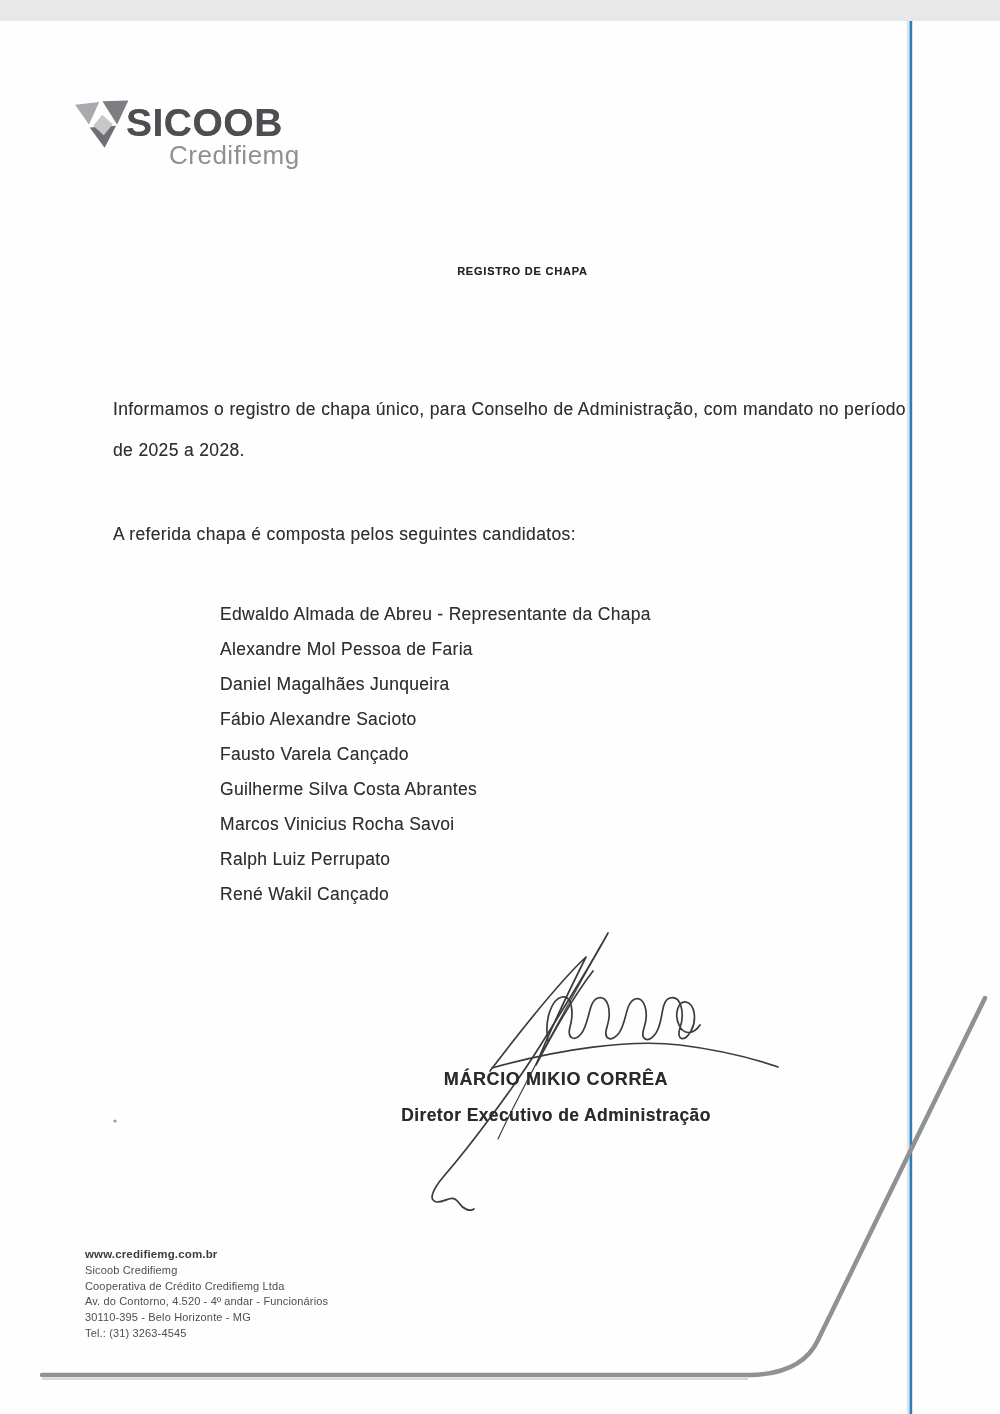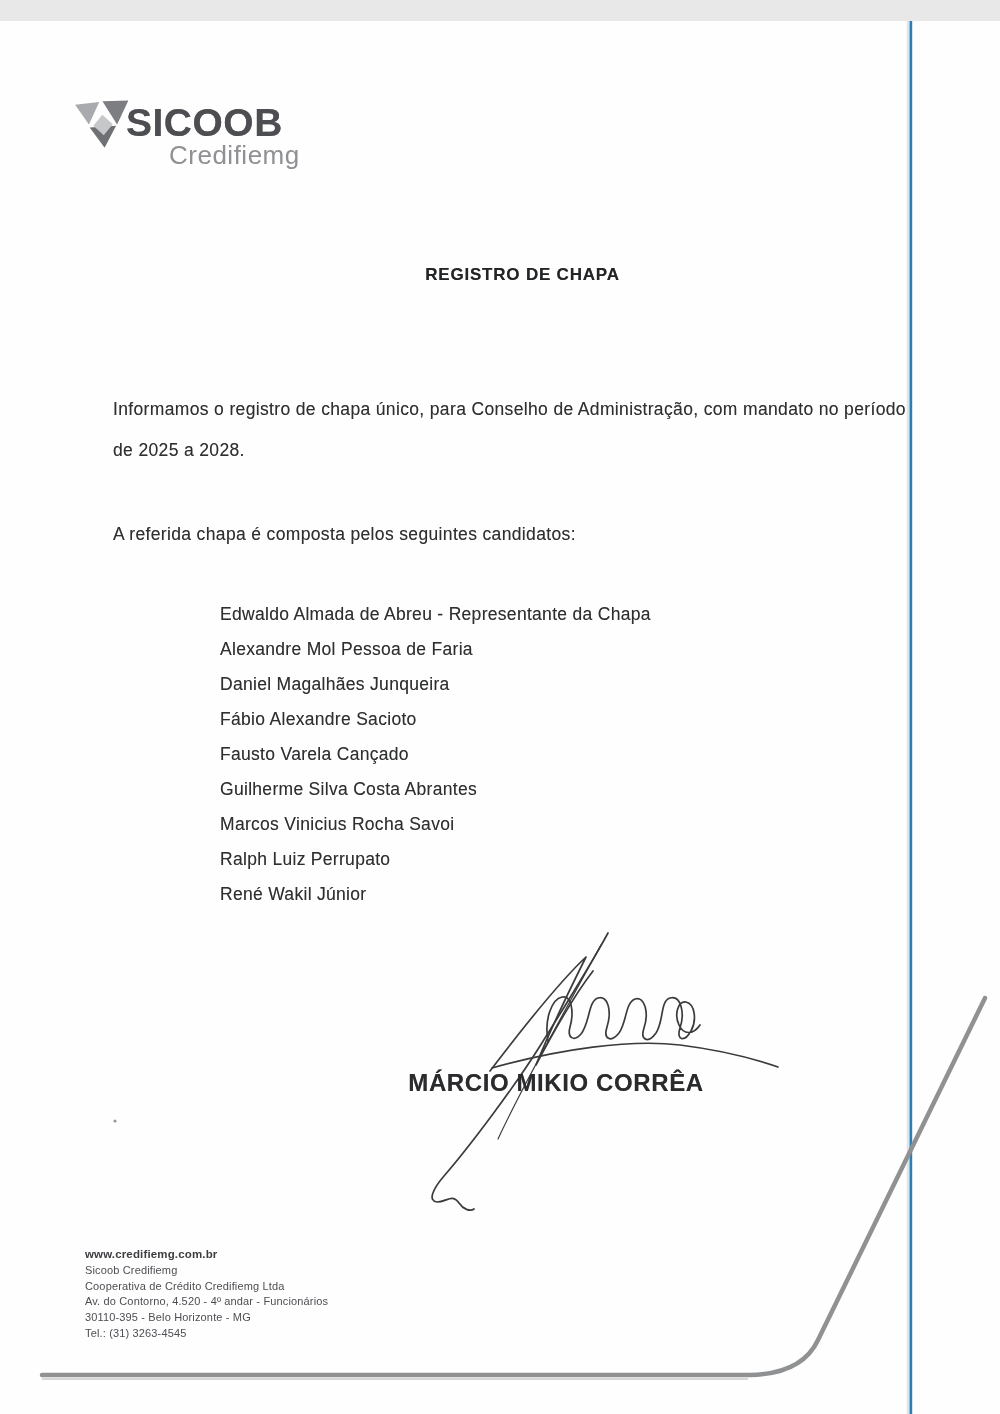--- a/index.html
+++ b/index.html
@@ -20,21 +20,21 @@
     font-size:39px;font-weight:bold;letter-spacing:0.5px;
     color:#4d4e52;text-shadow:0 0 0.6px rgba(60,60,62,.55);
   }
   .logo-sub{
     position:absolute;left:93px;top:41px;
     font-size:26px;color:#8e9094;letter-spacing:0.5px;
   }
   
   .doc-title{
     position:absolute;left:125px;top:244px;width:795px;
-    text-align:center;font-size:17px;font-weight:bold;
+    text-align:center;font-size:11px;font-weight:bold;
     letter-spacing:0.8px;color:#232426;
     text-shadow:0 0 0.5px rgba(25,25,27,.5);
   }
   
   .para{
     position:absolute;left:113px;width:805px;
     font-size:17.5px;line-height:41px;letter-spacing:0.35px;
     color:#2e2f31;text-shadow:0 0 0.45px rgba(40,40,42,.4);
   }
   .para1{top:368px;}
@@ -45,21 +45,21 @@
     font-size:17.5px;line-height:35px;letter-spacing:0.3px;
     color:#2e2f31;text-shadow:0 0 0.45px rgba(40,40,42,.4);
   }
   
   .sig-svg{position:absolute;left:400px;top:895px;width:400px;height:310px;}
   .sig-name,.sig-role{
     position:absolute;left:380px;width:352px;text-align:center;
     font-weight:bold;color:#2a2b2d;
     text-shadow:0 0 0.5px rgba(30,30,32,.5);
   }
-  .sig-name{top:1048px;font-size:24px;letter-spacing:0.6px;}
+  .sig-name{top:1048px;font-size:18px;letter-spacing:0.6px;}
   .sig-role{top:1084px;font-size:17.5px;letter-spacing:0.4px;}
   
   .footer{
     position:absolute;left:85px;top:1226px;width:340px;
     font-size:11px;line-height:15.8px;letter-spacing:0.15px;
     color:#4c4e52;
   }
   .footer .site{font-weight:bold;color:#3b3d41;font-size:11.5px;}
   
   .artifacts{position:absolute;left:0;top:0;width:1000px;height:1414px;pointer-events:none;}
@@ -87,37 +87,38 @@
 
   <div class="candidates">
     <div>Edwaldo Almada de Abreu - Representante da Chapa</div>
     <div>Alexandre Mol Pessoa de Faria</div>
     <div>Daniel Magalhães Junqueira</div>
     <div>Fábio Alexandre Sacioto</div>
     <div>Fausto Varela Cançado</div>
     <div>Guilherme Silva Costa Abrantes</div>
     <div>Marcos Vinicius Rocha Savoi</div>
     <div>Ralph Luiz Perrupato</div>
-    <div>René Wakil Júnior</div>
+    <div>René Wakil Cançado</div>
   </div>
 
   <svg class="sig-svg" viewBox="400 895 400 310" xmlns="http://www.w3.org/2000/svg" fill="none" stroke="#2b2b2d" stroke-width="1.7" stroke-linecap="round" stroke-linejoin="round" opacity="0.92">
 
     <path d="M 608 912 C 590 945 562 990 540 1025 C 515 1065 470 1125 444 1155 C 432 1169 428 1180 437 1181 C 447 1181 452 1172 459 1182 C 463 1188 470 1191 474 1188"></path>
 
     <path d="M 601 924 C 580 962 548 1020 526 1062 C 514 1085 504 1105 498 1118" stroke-width="1.2"></path>
 
     <path d="M 490 1050 C 522 1008 558 962 586 936 C 568 972 549 1012 536 1044 C 556 1006 576 972 593 950"></path>
 
     <path d="M 548 1020 C 544 998 552 978 562 976 C 572 974 574 992 570 1006 C 567 1017 574 1021 581 1013 C 590 1002 588 980 598 977 C 608 974 612 990 607 1006 C 603 1018 611 1022 619 1012 C 627 1001 625 982 635 978 C 645 975 649 992 644 1007 C 640 1019 648 1023 656 1012 C 664 1000 660 980 670 977 C 681 974 685 992 680 1007 C 676 1019 684 1022 691 1010 C 697 999 695 983 686 981 C 678 980 674 993 679 1004 C 684 1015 694 1013 700 1004"></path>
 
     <path d="M 492 1047 C 560 1028 630 1018 680 1024 C 720 1029 755 1038 778 1046"></path>
   </svg>
 
   <div class="sig-name">MÁRCIO MIKIO CORRÊA</div>
+  <div class="sig-role">Diretor Executivo de Administração</div>
 
   <div class="footer">
     <div class="site">www.credifiemg.com.br</div>
     <div>Sicoob Credifiemg</div>
     <div>Cooperativa de Crédito Credifiemg Ltda</div>
     <div>Av. do Contorno, 4.520 - 4º andar - Funcionários</div>
     <div>30110-395 - Belo Horizonte - MG</div>
     <div>Tel.: (31) 3263-4545</div>
   </div>
 

